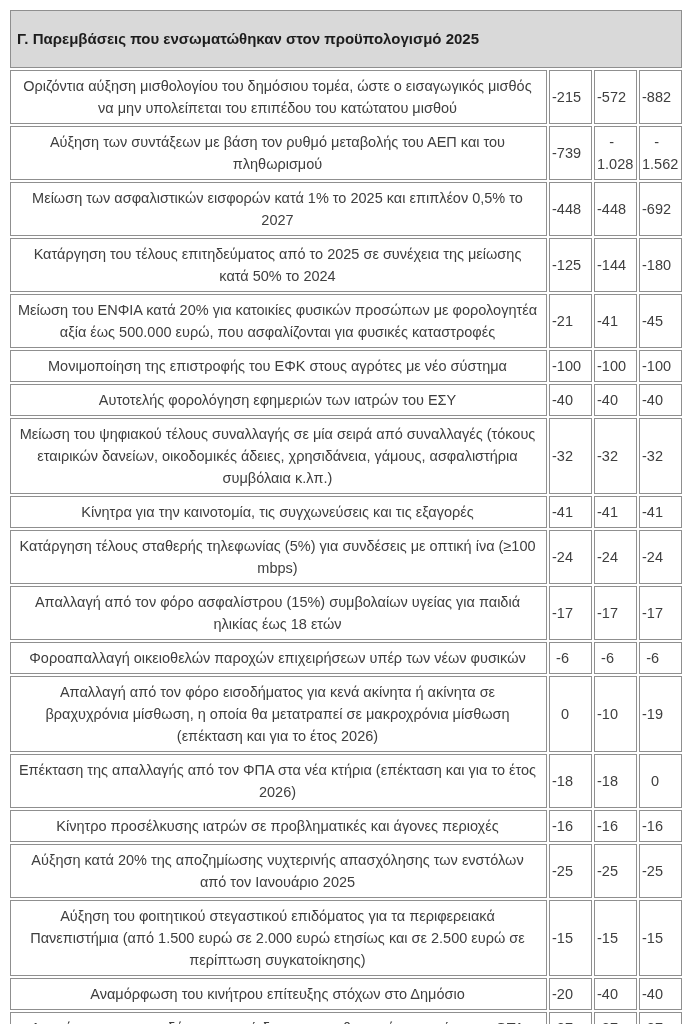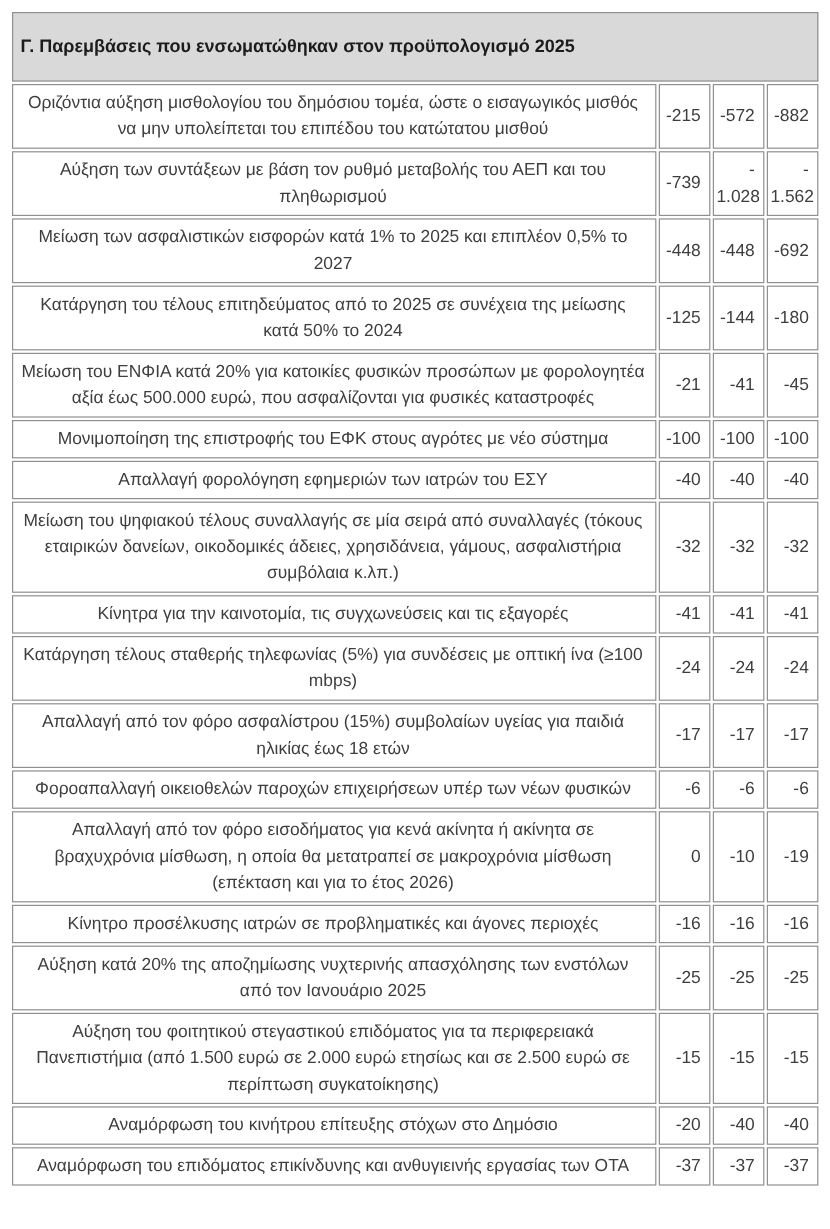--- a/index.html
+++ b/index.html
@@ -48,21 +48,21 @@
     text-align: left;
     padding: 17px 6px;
   }
   td.label {
     text-align: center;
     padding: 4px 8px 4px 6px;
     margin-left: 40px;
   }
   td.val {
     text-align: right;
-    padding: 4px 7px 4px 2px;
+    padding: 4px 22px 4px 2px;
     white-space: pre-line;
   }
 </style>
 </head>
 <body>
 
 <div class="page">
   <table class="budget">
     <colgroup>
       <col class="c-label">
@@ -109,21 +109,21 @@
           <td class="val">-41</td>
           <td class="val">-45</td>
         </tr>
         <tr>
           <td class="label">Μονιμοποίηση της επιστροφής του ΕΦΚ στους αγρότες με νέο σύστημα</td>
           <td class="val">-100</td>
           <td class="val">-100</td>
           <td class="val">-100</td>
         </tr>
         <tr>
-          <td class="label">Απαλλαγή φορολόγηση εφημεριών των ιατρών του ΕΣΥ</td>
+          <td class="label">Αυτοτελής φορολόγηση εφημεριών των ιατρών του ΕΣΥ</td>
           <td class="val">-40</td>
           <td class="val">-40</td>
           <td class="val">-40</td>
         </tr>
         <tr>
           <td class="label">Μείωση του ψηφιακού τέλους συναλλαγής σε μία σειρά από συναλλαγές (τόκους εταιρικών δανείων, οικοδομικές άδειες, χρησιδάνεια, γάμους, ασφαλιστήρια συμβόλαια κ.λπ.)</td>
           <td class="val">-32</td>
           <td class="val">-32</td>
           <td class="val">-32</td>
         </tr>
@@ -151,20 +151,26 @@
           <td class="val">-6</td>
           <td class="val">-6</td>
         </tr>
         <tr>
           <td class="label">Απαλλαγή από τον φόρο εισοδήματος για κενά ακίνητα ή ακίνητα σε βραχυχρόνια μίσθωση, η οποία θα μετατραπεί σε μακροχρόνια μίσθωση (επέκταση και για το έτος 2026)</td>
           <td class="val">0</td>
           <td class="val">-10</td>
           <td class="val">-19</td>
         </tr>
         <tr>
+          <td class="label">Επέκταση της απαλλαγής από τον ΦΠΑ στα νέα κτήρια (επέκταση και για το έτος 2026)</td>
+          <td class="val">-18</td>
+          <td class="val">-18</td>
+          <td class="val">0</td>
+        </tr>
+        <tr>
           <td class="label">Κίνητρο προσέλκυσης ιατρών σε προβληματικές και άγονες περιοχές</td>
           <td class="val">-16</td>
           <td class="val">-16</td>
           <td class="val">-16</td>
         </tr>
         <tr>
           <td class="label">Αύξηση κατά 20% της αποζημίωσης νυχτερινής απασχόλησης των ενστόλων από τον Ιανουάριο 2025</td>
           <td class="val">-25</td>
           <td class="val">-25</td>
           <td class="val">-25</td>

